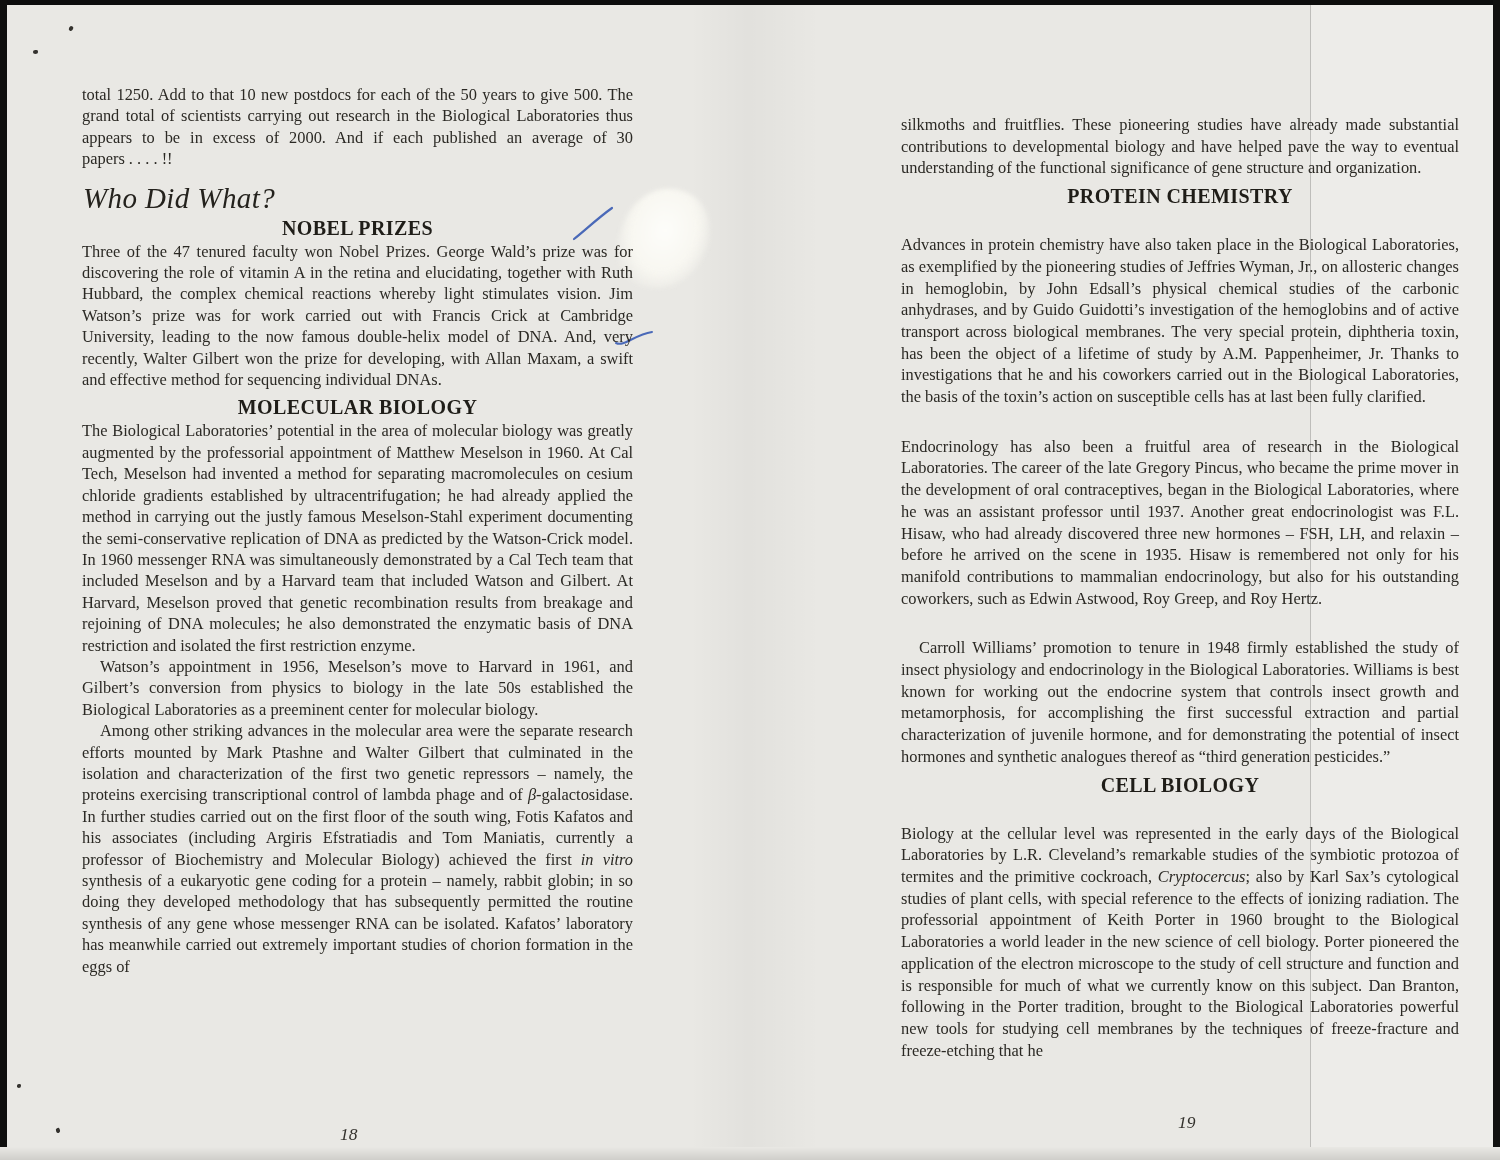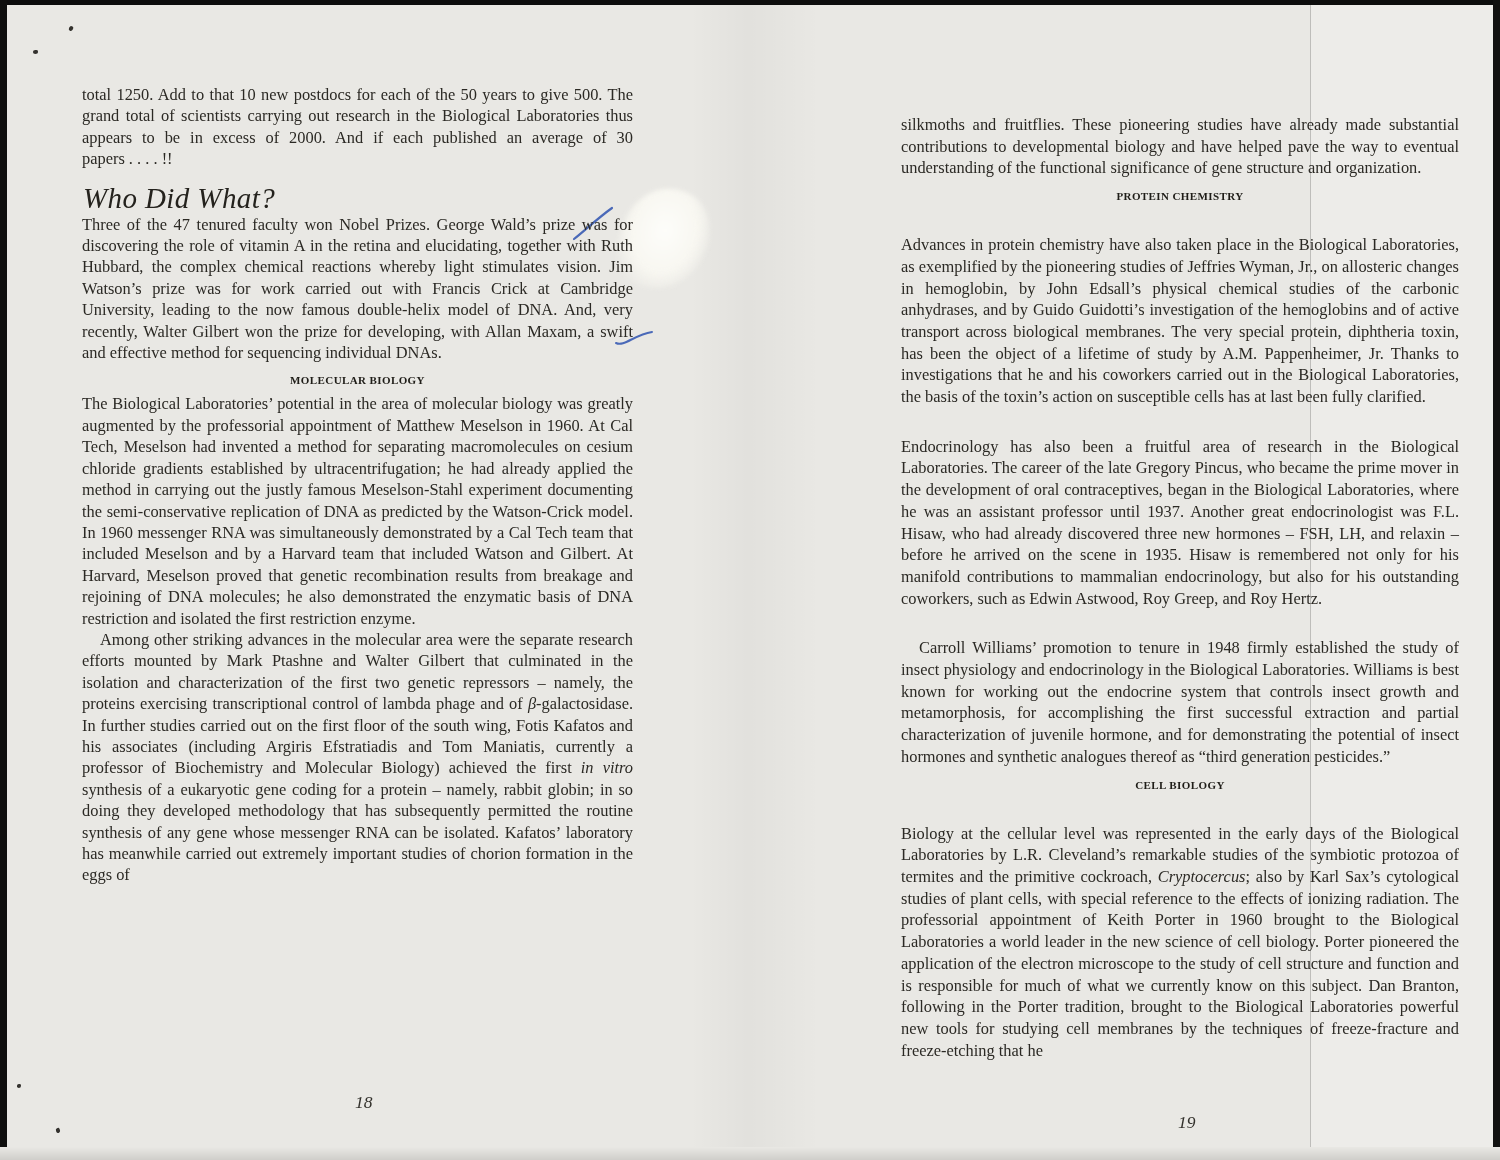--- a/index.html
+++ b/index.html
@@ -31,24 +31,24 @@
   
   .page{position:absolute;}
   .page-left{left:82px;top:84px;width:551px;}
   .page-right{left:901px;top:86px;width:558px;}
   .page p{margin:0;text-align:justify;}
   .page-left p{font-size:16.4px;line-height:21.4px;}
   .page-right p{font-size:16.4px;line-height:21.7px;margin-top:28px;}
   p.indent{text-indent:18px;}
   .script-heading{font-weight:normal;font-style:italic;font-size:29px;line-height:26px;
     margin:15px 0 3px 1px;letter-spacing:0.4px;color:#24221d;}
-  .sub-heading{text-align:center;font-size:11px;line-height:20px;font-weight:bold;
+  .sub-heading{text-align:center;font-size:20px;line-height:20px;font-weight:bold;
     margin:7px 0 3px;letter-spacing:0.4px;color:#1f1d18;}
   .page-number{position:absolute;font-style:italic;font-size:17.5px;color:#33312c;}
-  .pn-left{left:340px;top:1092px;margin-left:15px;}
+  .pn-left{left:340px;top:1124px;}
   .pn-right{left:1178px;top:1112px;}
 </style>
 </head>
 <body>
 
 <div class="scan">
 
   <div class="edge-top"></div>
   <div class="edge-left"></div>
   <div class="edge-right"></div>
@@ -66,23 +66,25 @@
   <svg class="pen" style="left:570px;top:205px;" width="46" height="38">
     <path d="M4,34 C 13,27 28,13 42,3" stroke="#4a69b8" stroke-width="2.2" fill="none" stroke-linecap="round"></path>
   </svg>
   <svg class="pen" style="left:614px;top:326px;" width="42" height="24">
     <path d="M2,17 C 10,21 20,9 38,6" stroke="#4a69b8" stroke-width="2" fill="none" stroke-linecap="round"></path>
   </svg>
 
   <div class="page page-left">
     <p><span>total 1250. Add to that 10 new postdocs for each of the 50 years to give 500. The grand total of scientists carrying out research in the Biological Laboratories thus appears to be in excess of 2000. And if each published an average of 30 papers&nbsp;.&nbsp;.&nbsp;.&nbsp;.&nbsp;!!</span></p>
     <h2 class="script-heading">Who Did What?</h2>
+    <h3 class="sub-heading">NOBEL PRIZES</h3>
     <p><span>Three of the 47 tenured faculty won Nobel Prizes. George Wald’s prize was for discovering the role of vitamin A in the retina and elucidating, together with Ruth Hubbard, the complex chemical reactions whereby light stimulates vision. Jim Watson’s prize was for work carried out with Francis Crick at Cambridge University, leading to the now famous double-helix model of DNA. And, very recently, Walter Gilbert won the prize for developing, with Allan Maxam, a swift and effective method for sequencing individual DNAs.</span></p>
     <h3 class="sub-heading">MOLECULAR BIOLOGY</h3>
     <p><span>The Biological Laboratories’ potential in the area of molecular biology was greatly augmented by the professorial appointment of Matthew Meselson in 1960. At Cal Tech, Meselson had invented a method for separating macromolecules on cesium chloride gradients established by ultracentrifugation; he had already applied the method in carrying out the justly famous Meselson-Stahl experiment documenting the semi-conservative replication of DNA as predicted by the Watson-Crick model. In 1960 messenger RNA was simultaneously demonstrated by a Cal Tech team that included Meselson and by a Harvard team that included Watson and Gilbert. At Harvard, Meselson proved that genetic recombination results from breakage and rejoining of DNA molecules; he also demonstrated the enzymatic basis of DNA restriction and isolated the first restriction enzyme.</span></p>
+    <p class="indent"><span>Watson’s appointment in 1956, Meselson’s move to Harvard in 1961, and Gilbert’s conversion from physics to biology in the late 50s established the Biological Laboratories as a preeminent center for molecular biology.</span></p>
     <p class="indent"><span>Among other striking advances in the molecular area were the separate research efforts mounted by Mark Ptashne and Walter Gilbert that culminated in the isolation and characterization of the first two genetic repressors – namely, the proteins exercising transcriptional control of lambda phage and of </span><span style="font-style: italic;">β</span><span>-galactosidase. In further studies carried out on the first floor of the south wing, Fotis Kafatos and his associates (including Argiris Efstratiadis and Tom Maniatis, currently a professor of Biochemistry and Molecular Biology) achieved the first </span><span style="font-style: italic;">in vitro</span><span> synthesis of a eukaryotic gene coding for a protein – namely, rabbit globin; in so doing they developed methodology that has subsequently permitted the routine synthesis of any gene whose messenger RNA can be isolated. Kafatos’ laboratory has meanwhile carried out extremely important studies of chorion formation in the eggs of</span></p>
   </div>
 
   <div class="page page-right">
     <p><span>silkmoths and fruitflies. These pioneering studies have already made substantial contributions to developmental biology and have helped pave the way to eventual understanding of the functional significance of gene structure and organization.</span></p>
     <h3 class="sub-heading">PROTEIN CHEMISTRY</h3>
     <p><span>Advances in protein chemistry have also taken place in the Biological Laboratories, as exemplified by the pioneering studies of Jeffries Wyman, Jr., on allosteric changes in hemoglobin, by John Edsall’s physical chemical studies of the carbonic anhydrases, and by Guido Guidotti’s investigation of the hemoglobins and of active transport across biological membranes. The very special protein, diphtheria toxin, has been the object of a lifetime of study by A.M. Pappenheimer, Jr. Thanks to investigations that he and his coworkers carried out in the Biological Laboratories, the basis of the toxin’s action on susceptible cells has at last been fully clarified.</span></p>
     <p><span>Endocrinology has also been a fruitful area of research in the Biological Laboratories. The career of the late Gregory Pincus, who became the prime mover in the development of oral contraceptives, began in the Biological Laboratories, where he was an assistant professor until 1937. Another great endocrinologist was F.L. Hisaw, who had already discovered three new hormones – FSH, LH, and relaxin – before he arrived on the scene in 1935. Hisaw is remembered not only for his manifold contributions to mammalian endocrinology, but also for his outstanding coworkers, such as Edwin Astwood, Roy Greep, and Roy Hertz.</span></p>
     <p class="indent"><span>Carroll Williams’ promotion to tenure in 1948 firmly established the study of insect physiology and endocrinology in the Biological Laboratories. Williams is best known for working out the endocrine system that controls insect growth and metamorphosis, for accomplishing the first successful extraction and partial characterization of juvenile hormone, and for demonstrating the potential of insect hormones and synthetic analogues thereof as “third generation pesticides.”</span></p>
     <h3 class="sub-heading">CELL BIOLOGY</h3>

